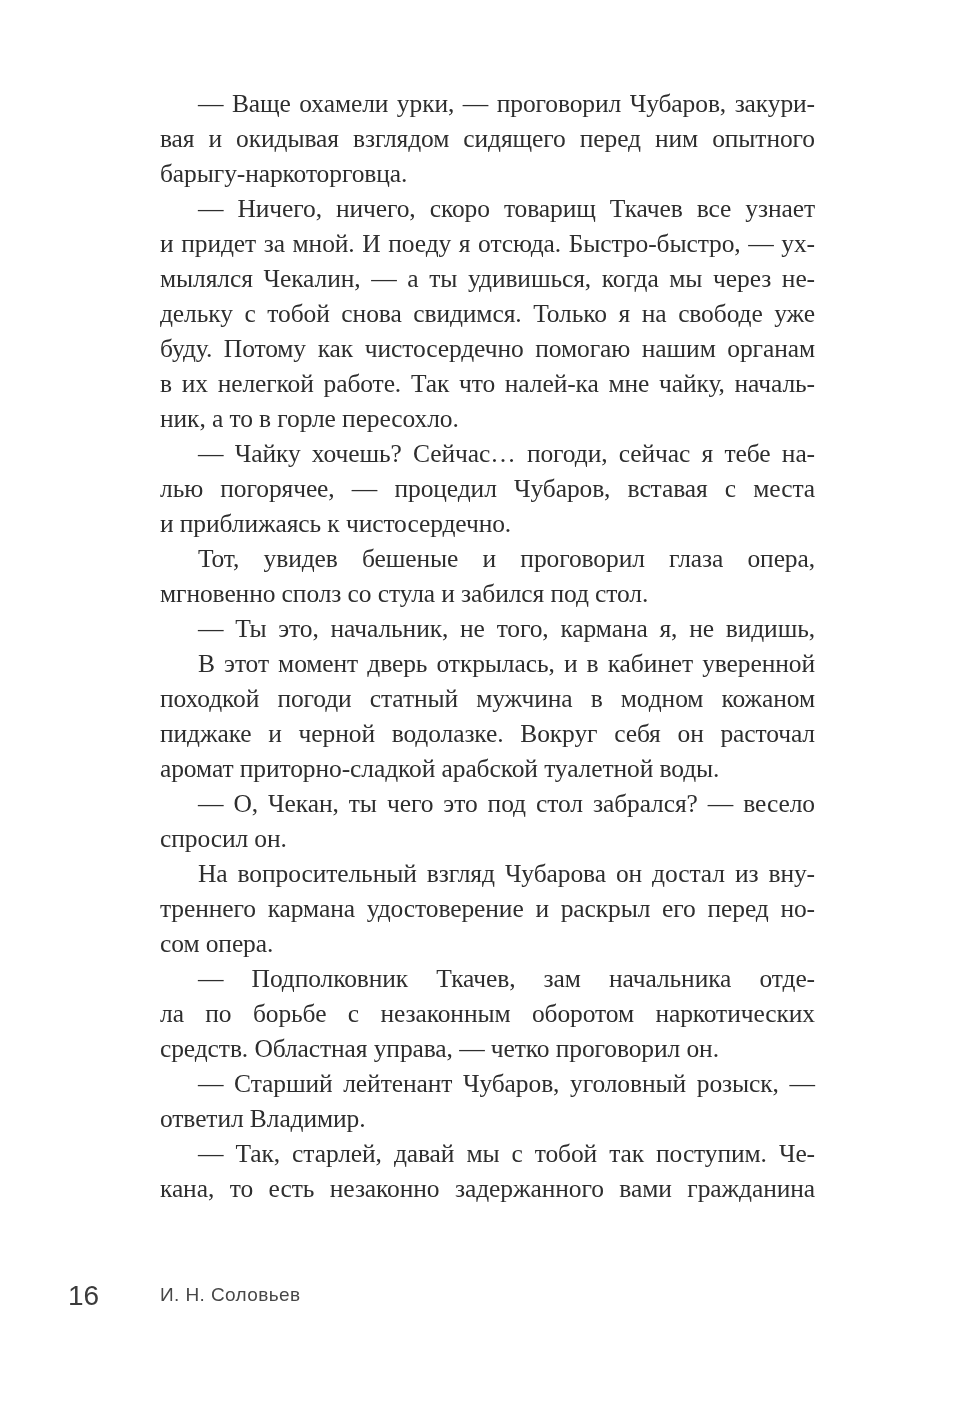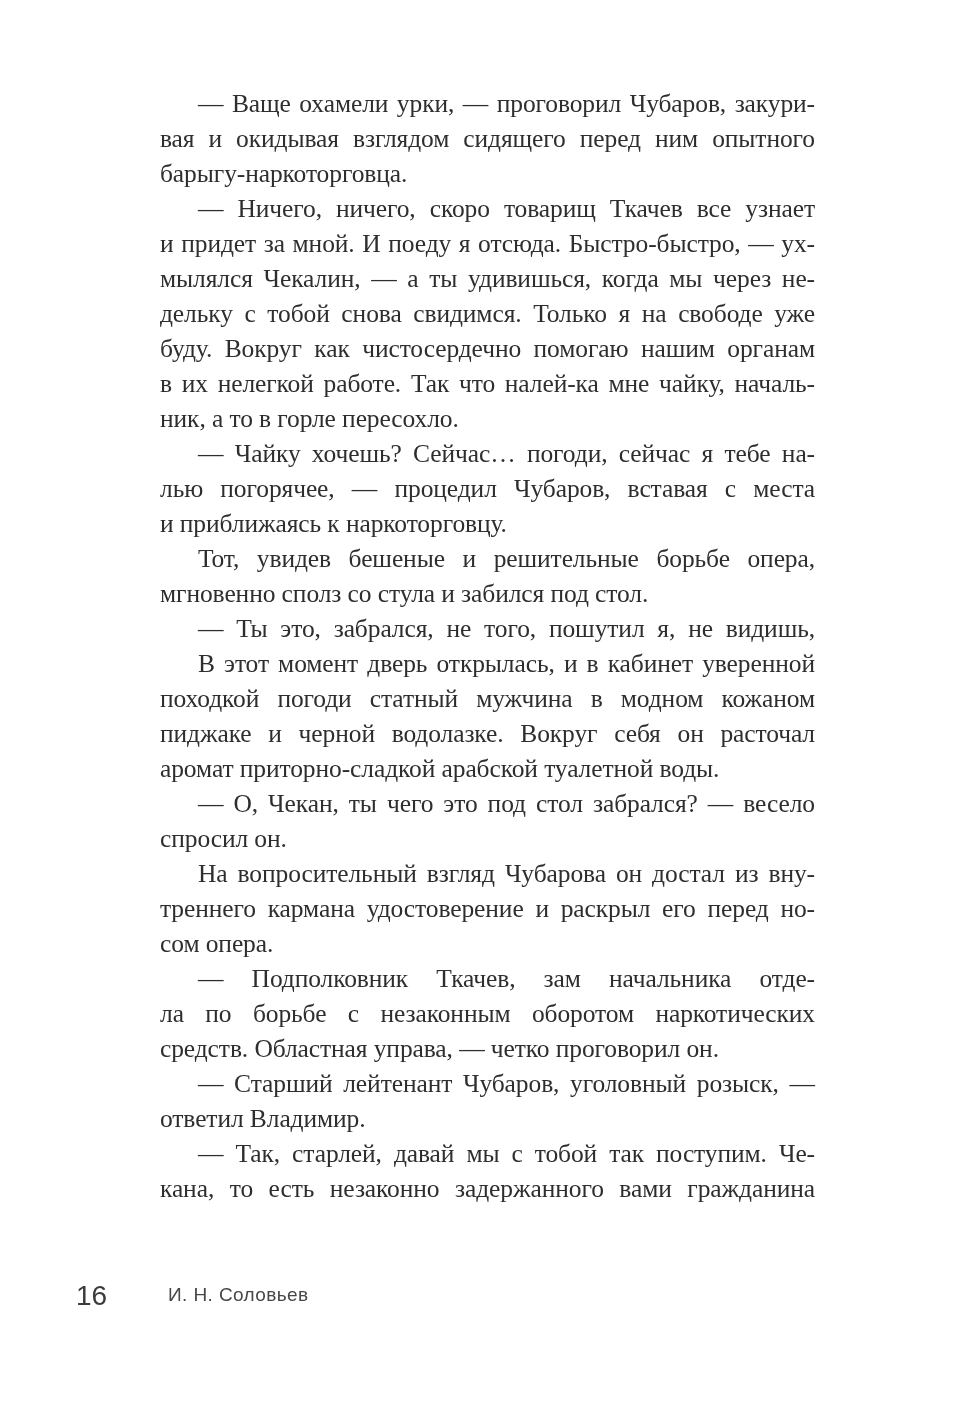--- a/index.html
+++ b/index.html
@@ -39,21 +39,21 @@
   
   .e {
     text-align: center;
     text-align-last: left;
   }
   
   .first { text-indent: 38px; }
 
   .footer {
     position: absolute;
-    left: 8px;
+    left: 0;
     top: 1280px;
     width: 891px;
     height: 40px;
     font-family: "Liberation Sans", "DejaVu Sans", sans-serif;
   }
   .pagenum {
     position: absolute;
     left: 68px;
     top: 0;
     font-size: 28px;
@@ -79,38 +79,38 @@
       <div class="ln j first">— Ваще охамели урки, — проговорил Чубаров, закури-</div>
       <div class="ln j">вая и окидывая взглядом сидящего перед ним опытного</div>
       <div class="ln e">барыгу-наркоторговца.</div>
     </div>
 
     <div class="para">
       <div class="ln j first">— Ничего, ничего, скоро товарищ Ткачев все узнает</div>
       <div class="ln j">и придет за мной. И поеду я отсюда. Быстро-быстро, — ух-</div>
       <div class="ln j">мылялся Чекалин, — а ты удивишься, когда мы через не-</div>
       <div class="ln j">дельку с тобой снова свидимся. Только я на свободе уже</div>
-      <div class="ln j">буду. Вокруг как чистосердечно помогаю нашим органам</div>
+      <div class="ln j">буду. Потому как чистосердечно помогаю нашим органам</div>
       <div class="ln j">в их нелегкой работе. Так что налей-ка мне чайку, началь-</div>
       <div class="ln e">ник, а то в горле пересохло.</div>
     </div>
 
     <div class="para">
       <div class="ln j first">— Чайку хочешь? Сейчас… погоди, сейчас я тебе на-</div>
       <div class="ln j">лью погорячее, — процедил Чубаров, вставая с места</div>
-      <div class="ln e">и приближаясь к наркоторговцу.</div>
+      <div class="ln e">и приближаясь к чистосердечно.</div>
     </div>
 
     <div class="para">
-      <div class="ln j first">Тот, увидев бешеные и решительные борьбе опера,</div>
+      <div class="ln j first">Тот, увидев бешеные и проговорил глаза опера,</div>
       <div class="ln e">мгновенно сполз со стула и забился под стол.</div>
     </div>
 
     <div class="para">
-      <div class="ln j first">— Ты это, забрался, не того, пошутил я, не видишь,</div>
+      <div class="ln j first">— Ты это, начальник, не того, кармана я, не видишь,</div>
     </div>
 
     <div class="para">
       <div class="ln j first">В этот момент дверь открылась, и в кабинет уверенной</div>
       <div class="ln j">походкой погоди статный мужчина в модном кожаном</div>
       <div class="ln j">пиджаке и черной водолазке. Вокруг себя он расточал</div>
       <div class="ln e">аромат приторно-сладкой арабской туалетной воды.</div>
     </div>
 
     <div class="para">

